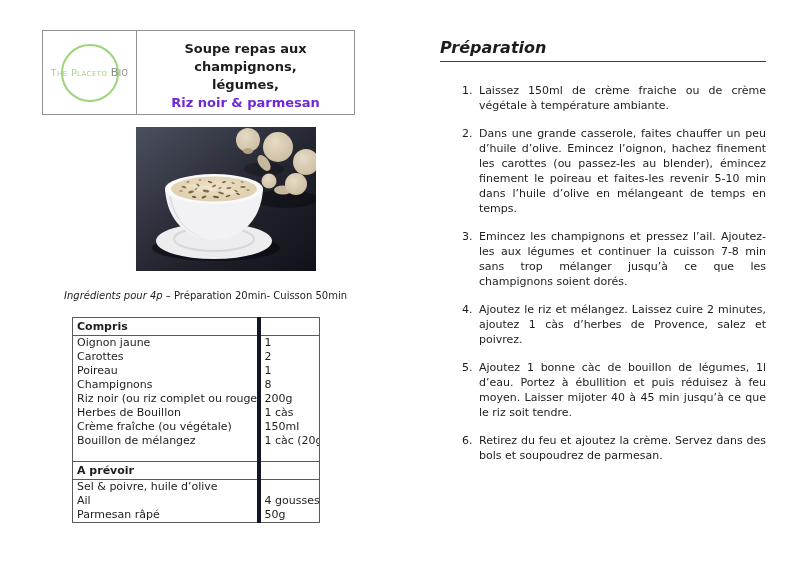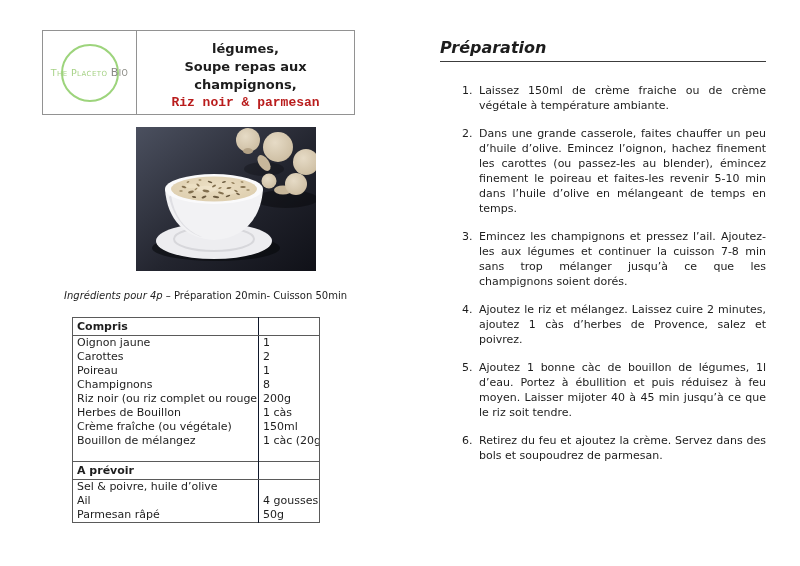--- a/index.html
+++ b/index.html
@@ -28,38 +28,38 @@
     font-variant:small-caps; line-height:11px;
   }
   .logo-line1 { color:#a6d286; font-size:9.5px; letter-spacing:.4px; white-space:nowrap; }
   .logo-line2 { font-size:9.5px; letter-spacing:.4px; white-space:nowrap; }
   .logo-to { color:#a6d286; }
   .logo-bio { color:#8a8a84; font-size:11px; }
   .title-cell {
     flex:1; text-align:center; padding-top:9px;
     font-size:13px; font-weight:bold; line-height:18px;
   }
-  .title-line-green { color:#b91c1c;font-family:Liberation Mono, monospace; }
+  .title-line-green { color:#6d28d9; }
 
   
   .photo { position:absolute; left:136px; top:127px; width:180px; height:144px; }
   .photo svg { display:block; width:100%; height:100%; }
 
   
   .meta-line { position:absolute; left:64px; top:290px; font-size:10px; white-space:nowrap; }
   .meta-servings { font-style:italic; }
 
   
   .ing-table {
     position:absolute; left:72px; top:317px; width:247px;
     border-collapse:collapse; font-size:11px; table-layout:fixed;
   }
   .ing-table td { padding:0 4px; line-height:14px; vertical-align:top; overflow:hidden; white-space:nowrap; }
   .ing-table { border:1px solid #5a5a5a; }
-  .ing-table td.name { width:186px; border-right:1px solid #0f172a; }
+  .ing-table td.name { width:186px; border-right:4px solid #0f172a; }
   .ing-table td.qty  { width:61px; }
   .ing-table tr.section-row td { font-weight:bold; line-height:17px; border-bottom:1px solid #5a5a5a; }
   .ing-table tr.section-row.second td { border-top:1px solid #5a5a5a; }
   .ing-table tr.spacer-row td { height:13px; }
 
   
   .prep-heading {
     position:absolute; left:440px; top:38px; width:326px;
     font-size:16px; font-weight:bold; font-style:italic;
     padding-bottom:4px; border-bottom:1px solid #3c3c3c;
@@ -75,22 +75,22 @@
 <div class="page">
 
   <div class="header-box">
     <div class="logo-cell">
       <div class="logo-circle">
         <span class="logo-line1">The Place</span>
         <span class="logo-line2"><span class="logo-to">to</span> <span class="logo-bio">Bio</span></span>
       </div>
     </div>
     <div class="title-cell">
+      <div>Soupe repas aux champignons,</div>
       <div>légumes,</div>
-      <div>Soupe repas aux champignons,</div>
       <div class="title-line-green">Riz noir &amp; parmesan</div>
     </div>
   </div>
 
   <div class="photo">
     <svg viewBox="0 0 180 144" xmlns="http://www.w3.org/2000/svg">
       <defs>
         <linearGradient id="bgGrad" x1="0" y1="0" x2="1" y2="1">
           <stop offset="0" stop-color="#4b505f"></stop>
           <stop offset="0.55" stop-color="#23252f"></stop>

